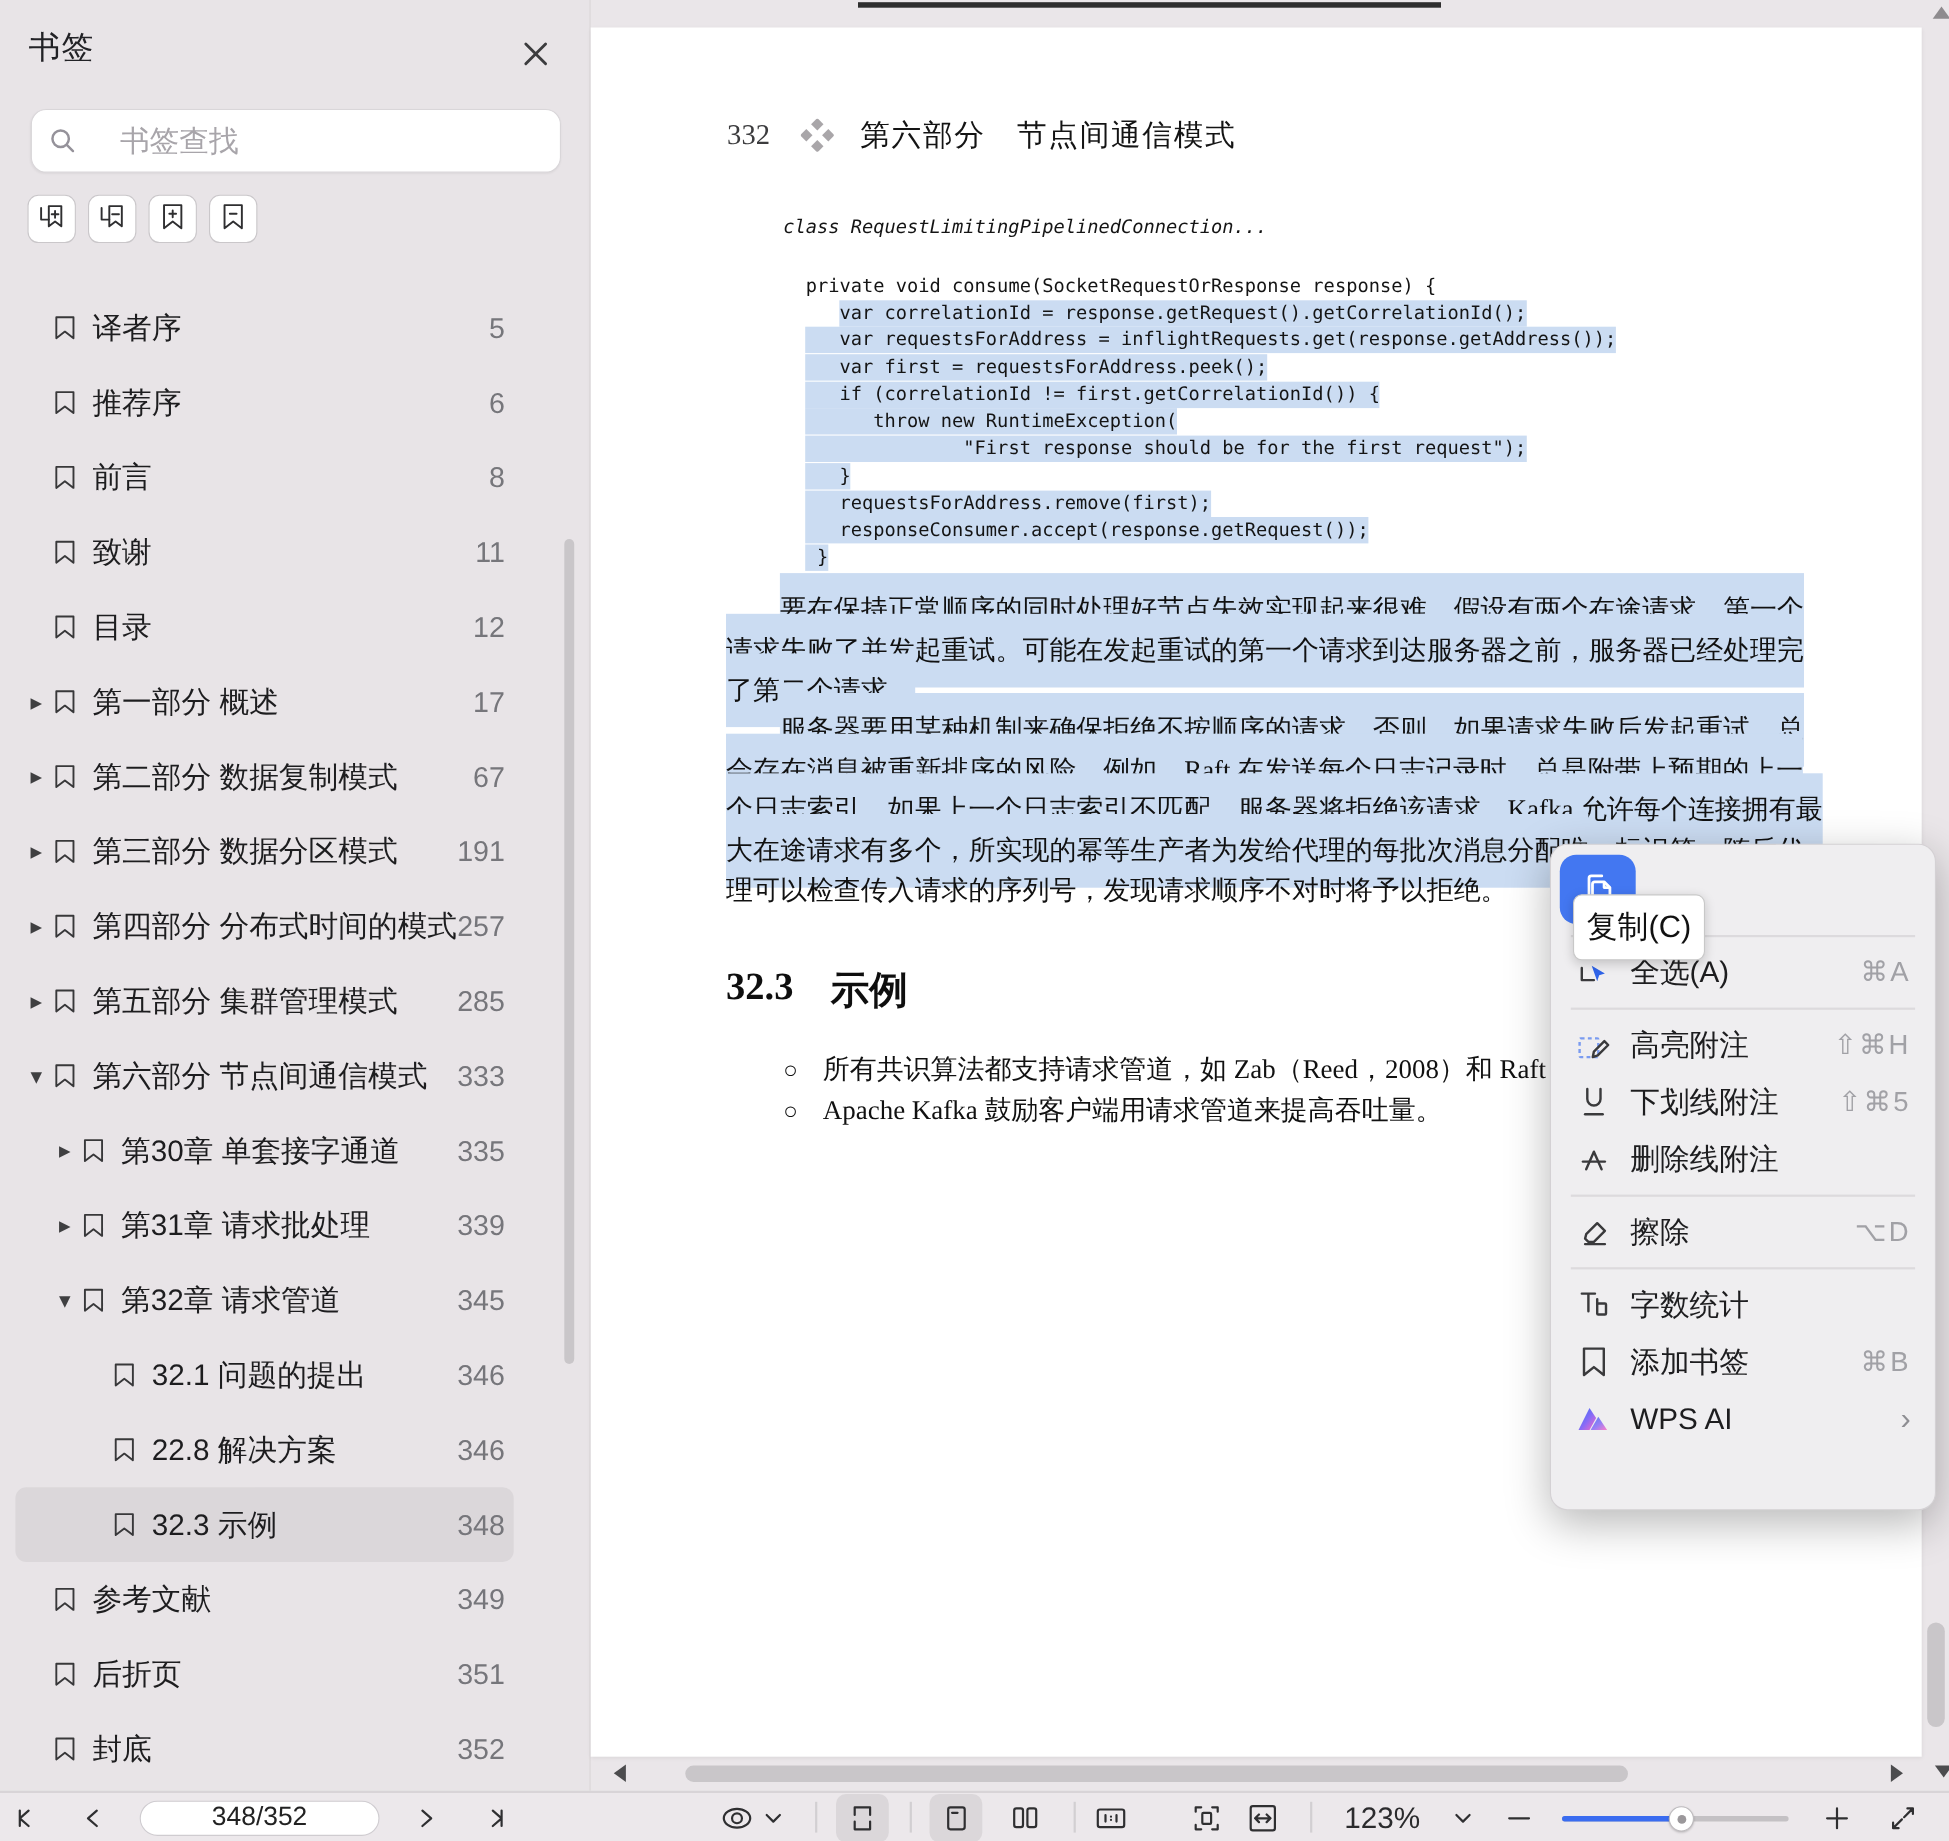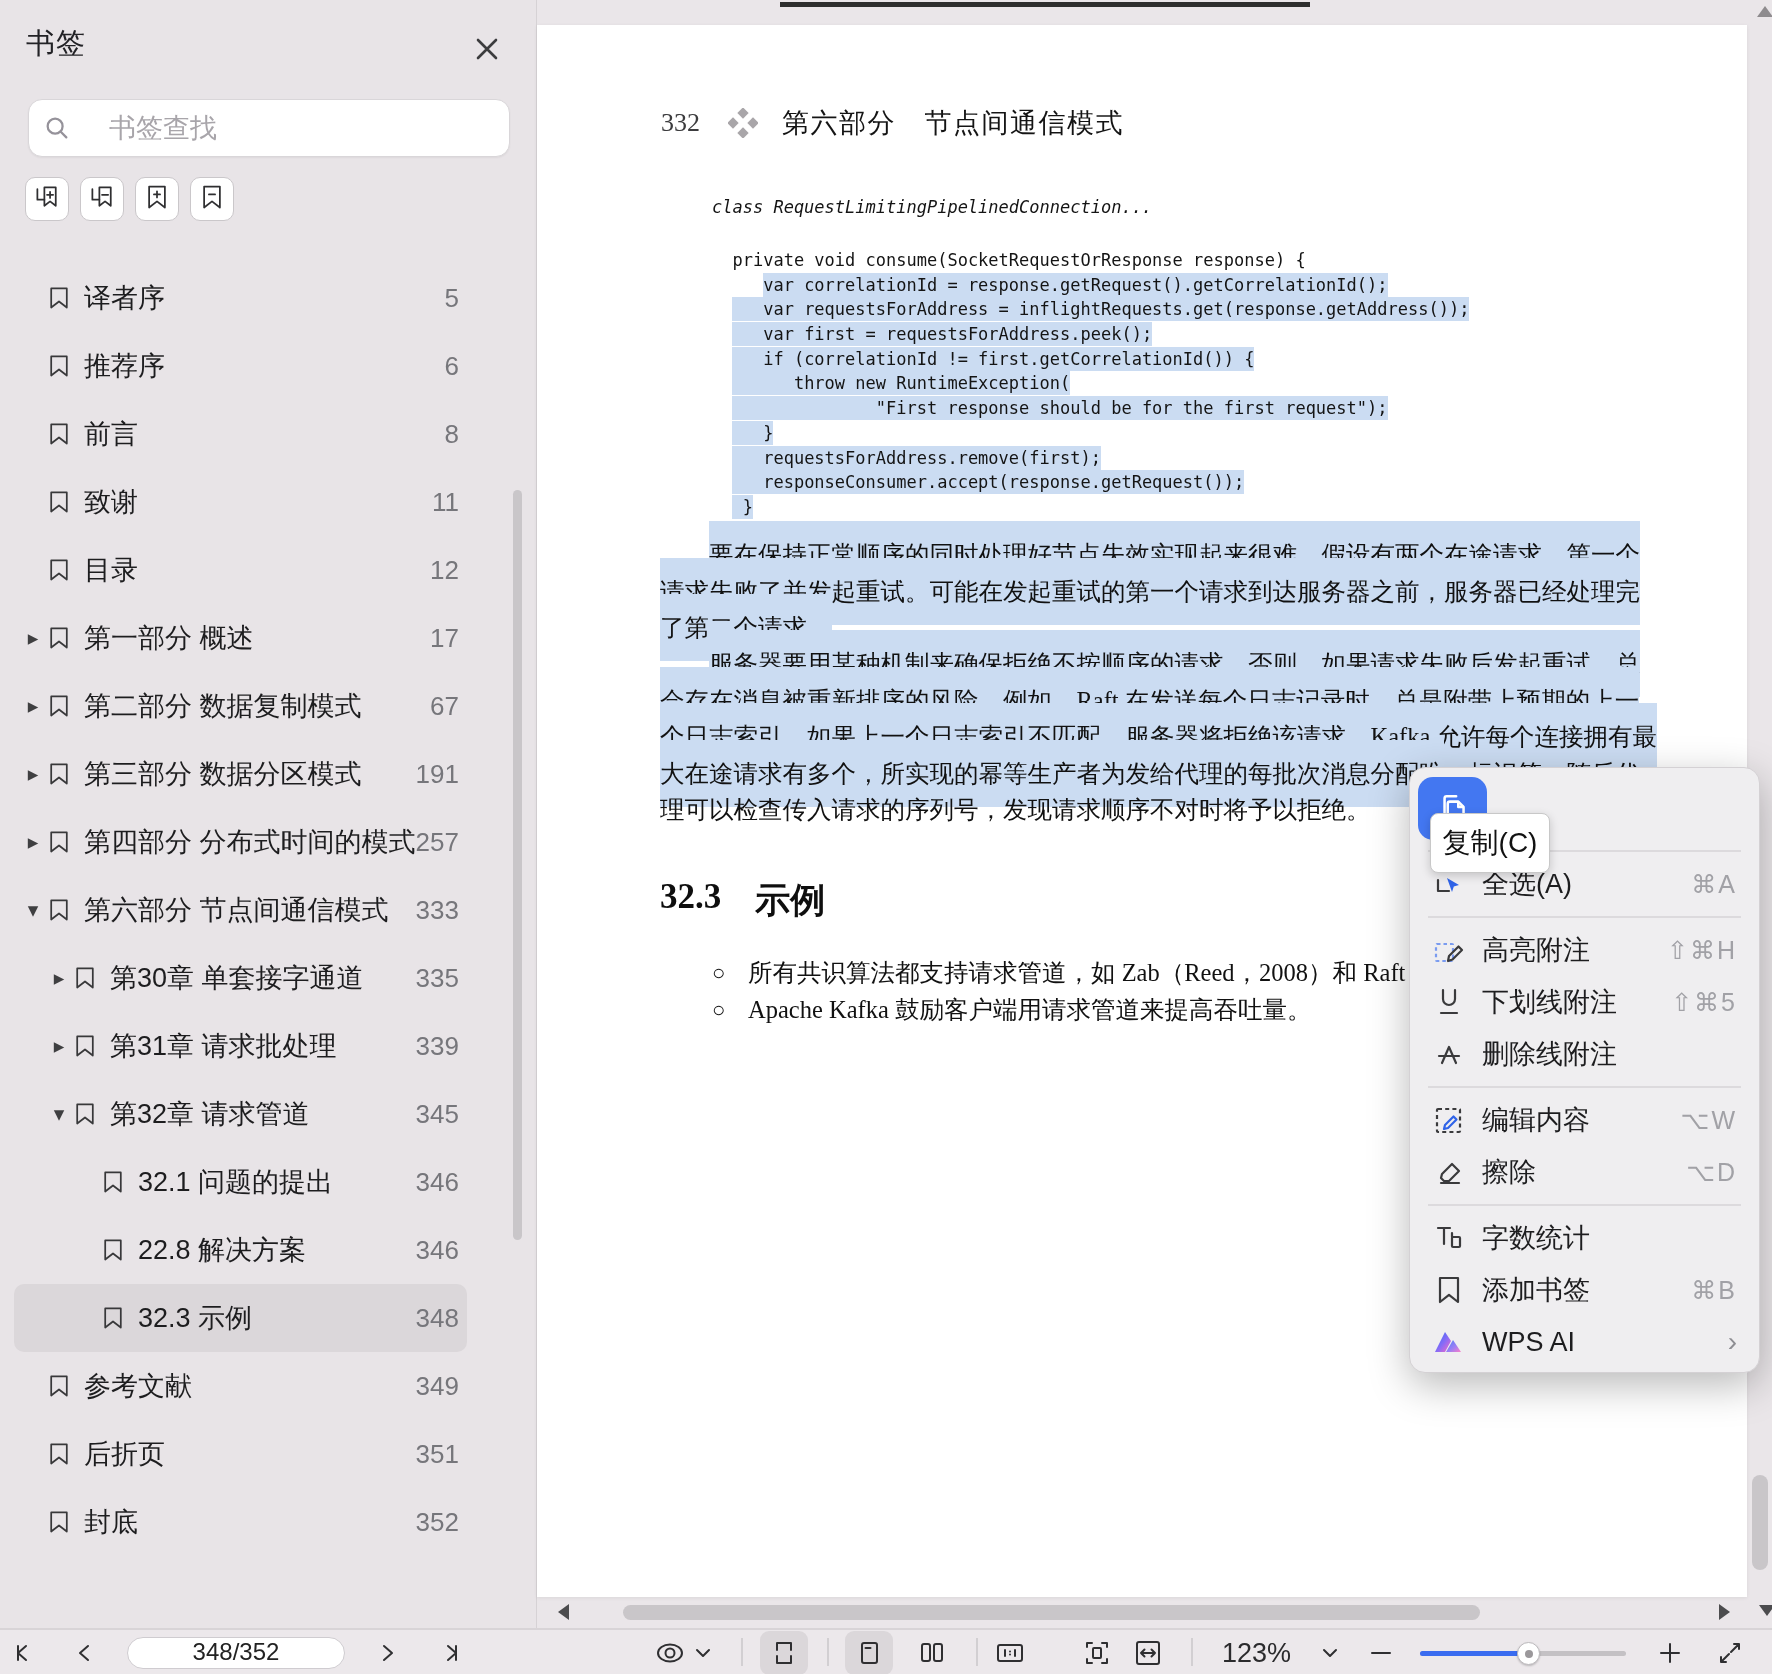--- a/index.html
+++ b/index.html
@@ -248,20 +248,28 @@
           <span class="bm-page">191</span>
         </div>
         <div class="bm-row lvl0 arrow-right">
           <span class="bm-arrow"></span>
           <svg class="bm-ic" viewBox="0 0 30 30">
             <path d="M6 4h18v22l-9-7-9 7z"></path>
           </svg>
           <span class="bm-label">第四部分 分布式时间的模式</span>
           <span class="bm-page">257</span>
         </div>
+        <div class="bm-row lvl0 arrow-right">
+          <span class="bm-arrow"></span>
+          <svg class="bm-ic" viewBox="0 0 30 30">
+            <path d="M6 4h18v22l-9-7-9 7z"></path>
+          </svg>
+          <span class="bm-label">第五部分 集群管理模式</span>
+          <span class="bm-page">285</span>
+        </div>
         <div class="bm-row lvl0 arrow-down">
           <span class="bm-arrow"></span>
           <svg class="bm-ic" viewBox="0 0 30 30">
             <path d="M6 4h18v22l-9-7-9 7z"></path>
           </svg>
           <span class="bm-label">第六部分 节点间通信模式</span>
           <span class="bm-page">333</span>
         </div>
         <div class="bm-row lvl1 arrow-right">
           <span class="bm-arrow"></span>
@@ -562,29 +570,20 @@
               <path class="k" d="M10 26l7-16 7 16"></path>
               <path class="k" d="M7 19h20"></path>
             </svg></span>
         <span class="menu-label">删除线附注</span>
         <span class="menu-shortcut"></span>
 
       </div>
         <div class="menu-sep"></div>
         <div class="menu-item">
         <span class="mi"><svg viewBox="0 0 34 34">
-              <rect x="5" y="6" width="23" height="23" rx="1" fill="none" stroke="#3a3a3c" stroke-width="2.2" stroke-dasharray="4 3.2"></rect>
-              <path class="b" d="M13 22l8.5-8.5 3 3L16 25l-4 1z"></path>
-            </svg></span>
-        <span class="menu-label">编辑内容</span>
-        <span class="menu-shortcut">⌥W</span>
-
-      </div>
-        <div class="menu-item">
-        <span class="mi"><svg viewBox="0 0 34 34">
               <path class="k" d="M10 19L20 9l7 7-10 10h-5l-3-3z"></path>
               <path class="k" d="M9 28h18"></path>
             </svg></span>
         <span class="menu-label">擦除</span>
         <span class="menu-shortcut">⌥D</span>
 
       </div>
         <div class="menu-sep"></div>
         <div class="menu-item">
         <span class="mi"><svg viewBox="0 0 34 34">

